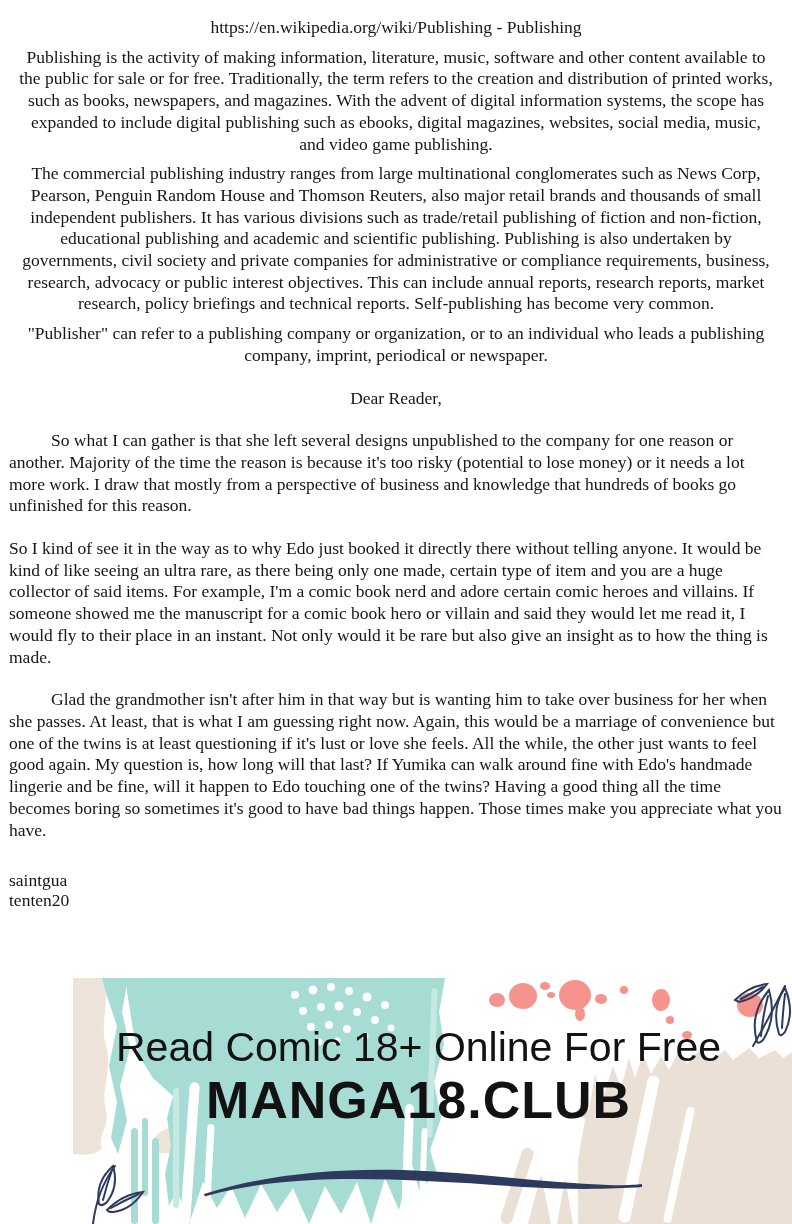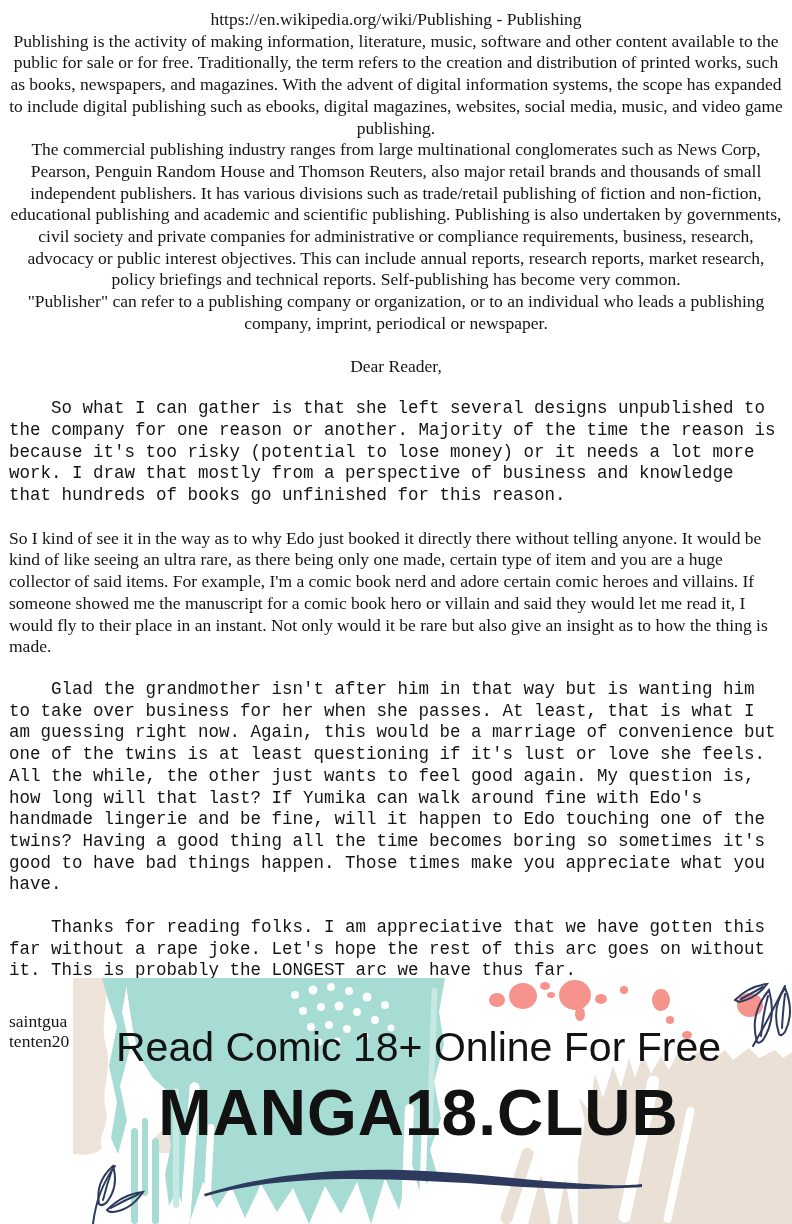--- a/index.html
+++ b/index.html
@@ -12,24 +12,24 @@
   .doc {
     position: relative;
     width: 774px;
     padding: 9px 9px 0 9px;
     font-family: "Liberation Serif", "DejaVu Serif", serif;
     font-size: 17.5px;
     line-height: 21.7px;
     color: #151515;
   }
   .header-block { text-align: center; }
-  .header-block p { margin: 0; }
+  .header-block p { margin: 8px; }
   .letter-block { text-align: left; }
   .letter-block p { margin: 21px 0 0 0; }
-  .letter-block p.indented { text-indent: 42px; font-family: Liberation Mono, monospace; }
+  .letter-block p.indented { text-indent: 42px; }
   .salutation { margin-top: 21px; text-align: center; }
   .closing { margin-top: 14px; }
   .sig-block { margin-top: 30px; line-height: 19.5px; }
   .sig-line { display: block; }
 
   
   .banner {
     position: absolute;
     left: 73px; top: 978px;
     width: 719px; height: 246px;
@@ -48,22 +48,22 @@
     color: #121212;
     font-family: "Liberation Sans", "DejaVu Sans", sans-serif;
   }
   .banner-line1 {
     top: 46px;
     font-size: 41px;
     font-weight: 500;
     letter-spacing: 0px;
   }
   .banner-line2 {
-    top: 98px;
-    font-size: 64px;
+    top: 92px;
+    font-size: 52px;
     font-weight: 800;
     letter-spacing: 1px;
   }
 </style>
 </head>
 <body>
 
 <div class="doc">
 
   <div class="header-block">
@@ -71,21 +71,20 @@
     <p>Publishing is the activity of making information, literature, music, software and other content available to the public for sale or for free. Traditionally, the term refers to the creation and distribution of printed works, such as books, newspapers, and magazines. With the advent of digital information systems, the scope has expanded to include digital publishing such as ebooks, digital magazines, websites, social media, music, and video game publishing.</p>
     <p>The commercial publishing industry ranges from large multinational conglomerates such as News Corp, Pearson, Penguin Random House and Thomson Reuters, also major retail brands and thousands of small independent publishers. It has various divisions such as trade/retail publishing of fiction and non-fiction, educational publishing and academic and scientific publishing. Publishing is also undertaken by governments, civil society and private companies for administrative or compliance requirements, business, research, advocacy or public interest objectives. This can include annual reports, research reports, market research, policy briefings and technical reports. Self-publishing has become very common.</p>
     <p>"Publisher" can refer to a publishing company or organization, or to an individual who leads a publishing company, imprint, periodical or newspaper.</p>
   </div>
 
   <div class="letter-block">
     <p class="salutation">Dear Reader,</p>
     <p class="indented">So what I can gather is that she left several designs unpublished to the company for one reason or another.  Majority of the time the reason is because it's too risky (potential to lose money) or it needs a lot more work.  I draw that mostly from a perspective of business and knowledge that hundreds of books go unfinished for this reason.</p>
     <p>So I kind of see it in the way as to why Edo just booked it directly there without telling anyone.  It would be kind of like seeing an ultra rare, as there being only one made, certain type of item and you are a huge collector of said items.  For example, I'm a comic book nerd and adore certain comic heroes and villains.  If someone showed me the manuscript for a comic book hero or villain and said they would let me read it, I would fly to their place in an instant.  Not only would it be rare but also give an insight as to how the thing is made.</p>
     <p class="indented">Glad the grandmother isn't after him in that way but is wanting him to take over business for her when she passes.  At least, that is what I am guessing right now.  Again, this would be a marriage of convenience but one of the twins is at least questioning if it's lust or love she feels.  All the while, the other just wants to feel good again.  My question is, how long will that last?  If Yumika can walk around fine with Edo's handmade lingerie and be fine, will it happen to Edo touching one of the twins?  Having a good thing all the time becomes boring so sometimes it's good to have bad things happen.  Those times make you appreciate what you have.</p>
-    <p class="indented">Thanks for reading folks.  I am appreciative that we have gotten this far without a rape joke.  Let's hope the rest of this arc goes on without it.  This is probably the LONGEST arc we have thus far.</p>
     <div class="sig-block">
       <span class="sig-line">saintgua</span>
       <span class="sig-line">tenten20</span>
     </div>
   </div>
 
 </div>
 
 <div class="banner">
   <svg class="art" viewBox="0 0 719 246" aria-hidden="true">

